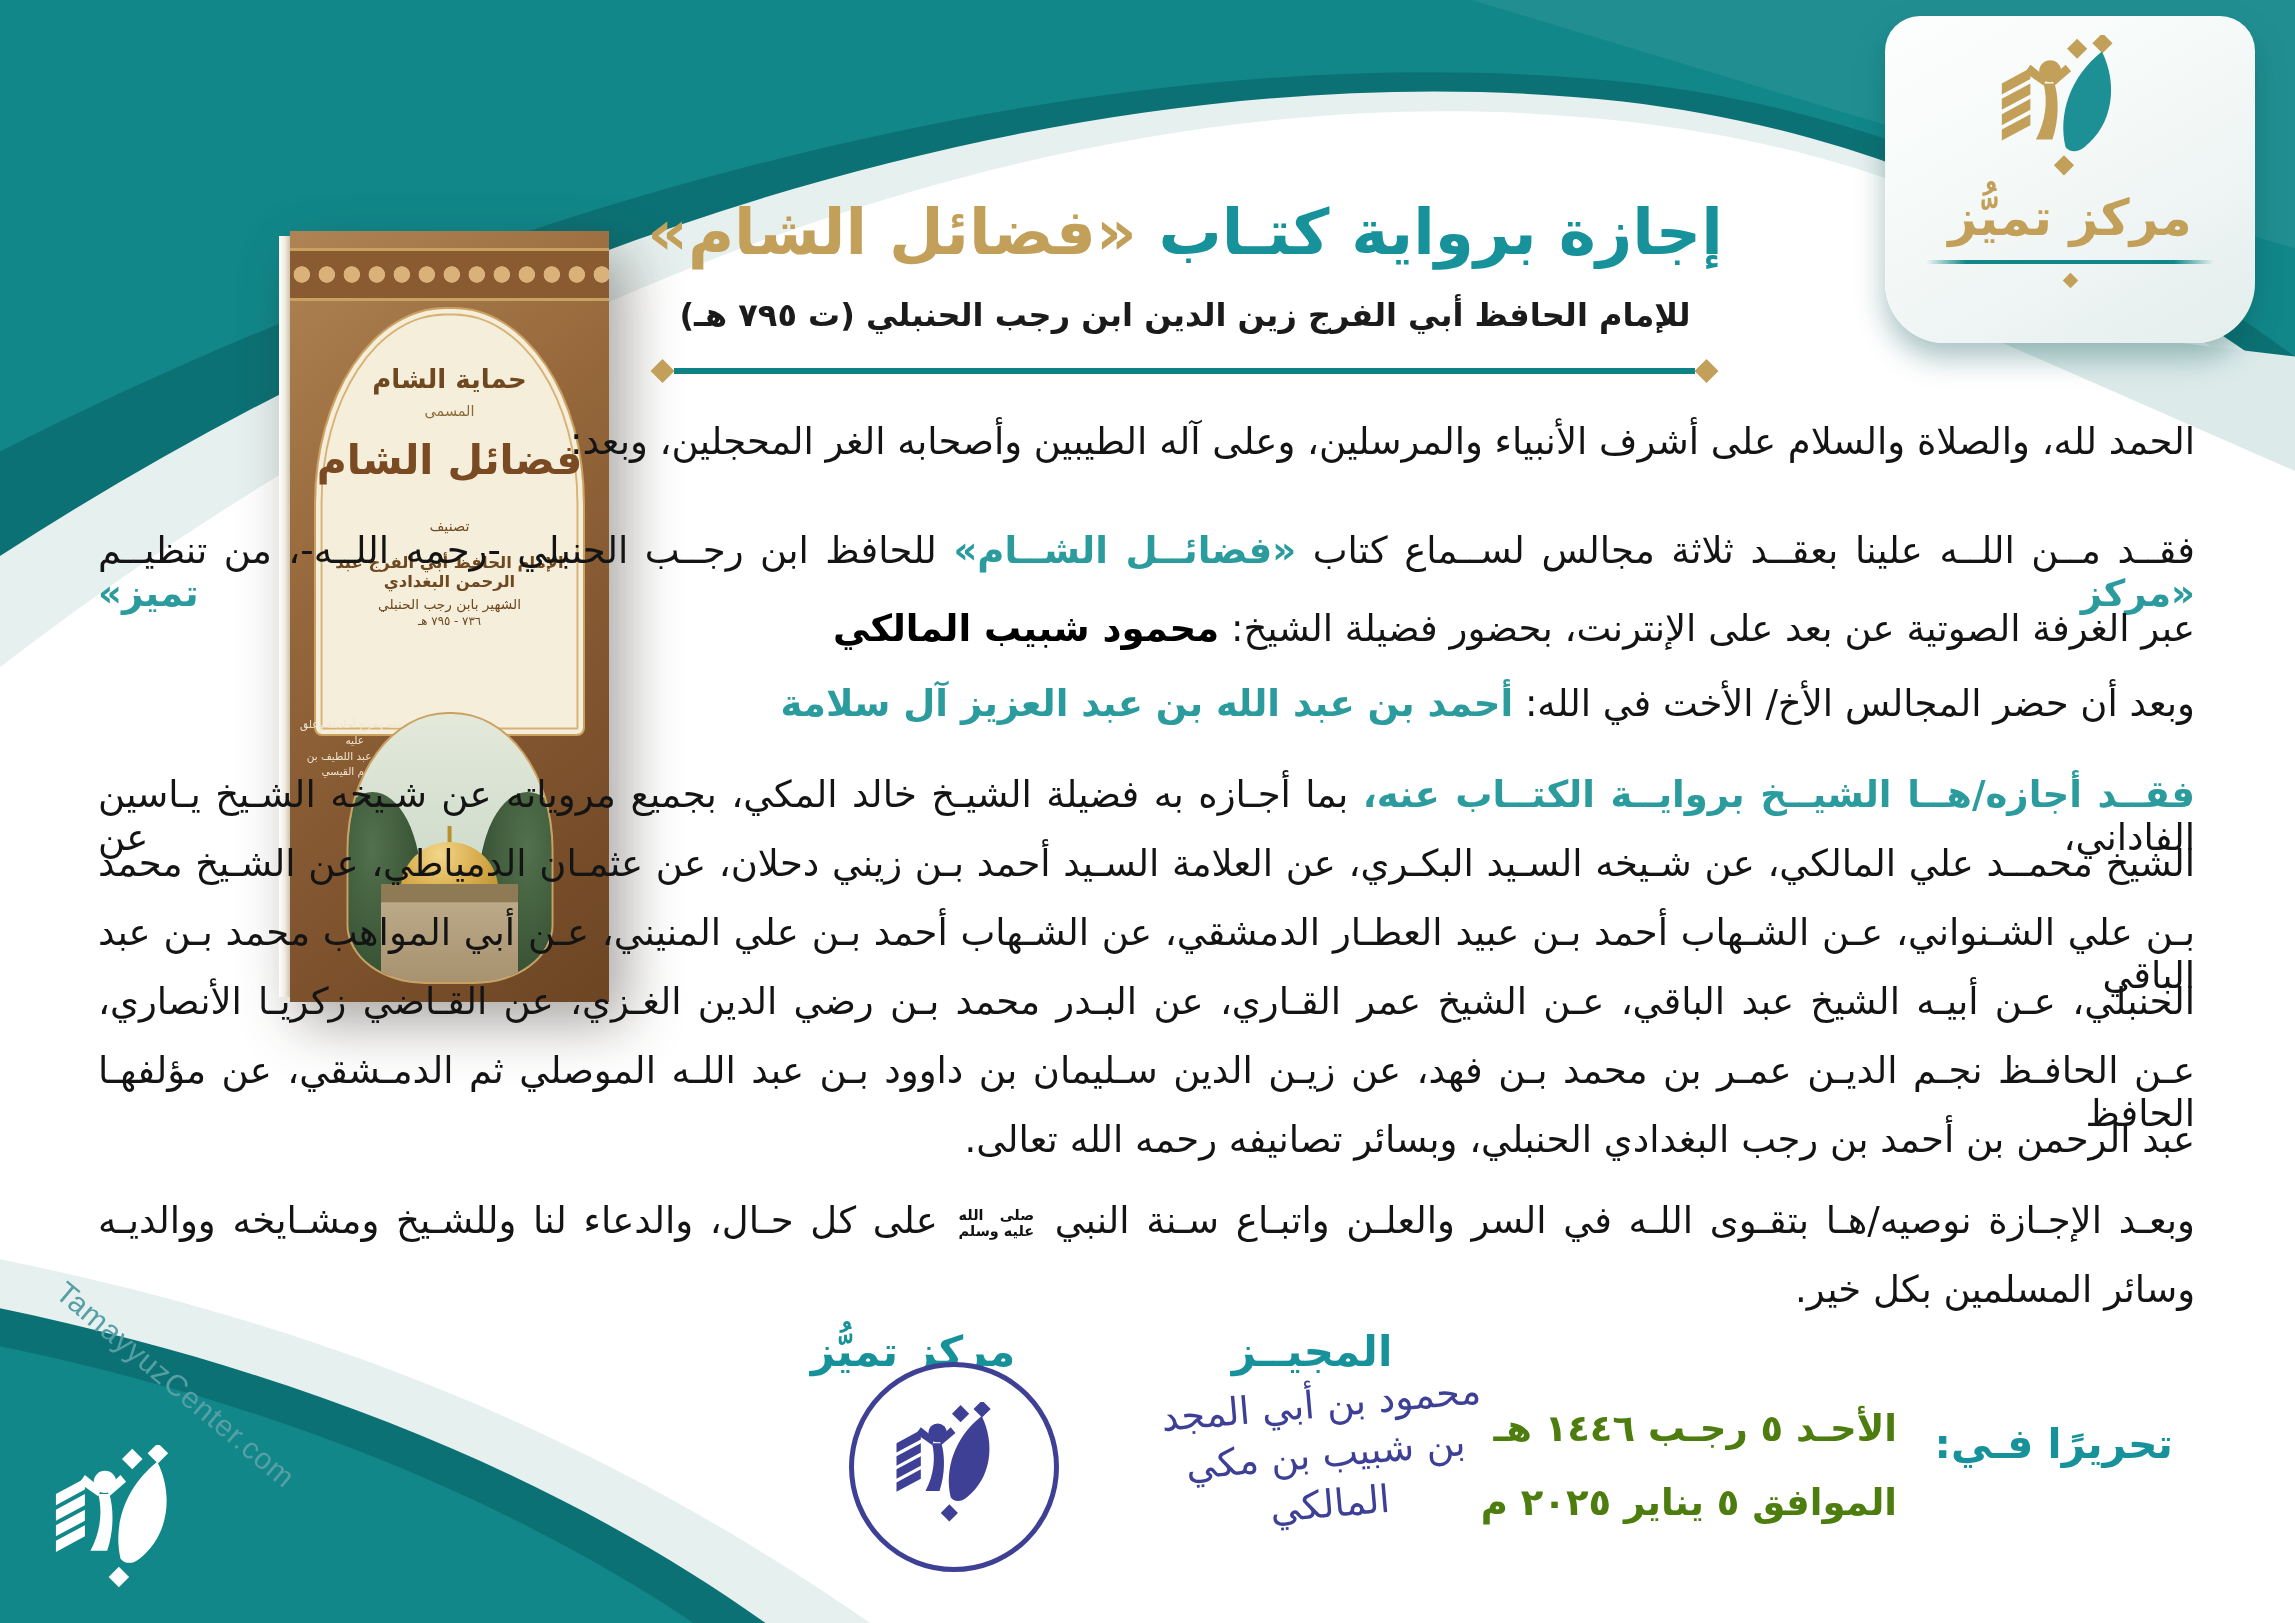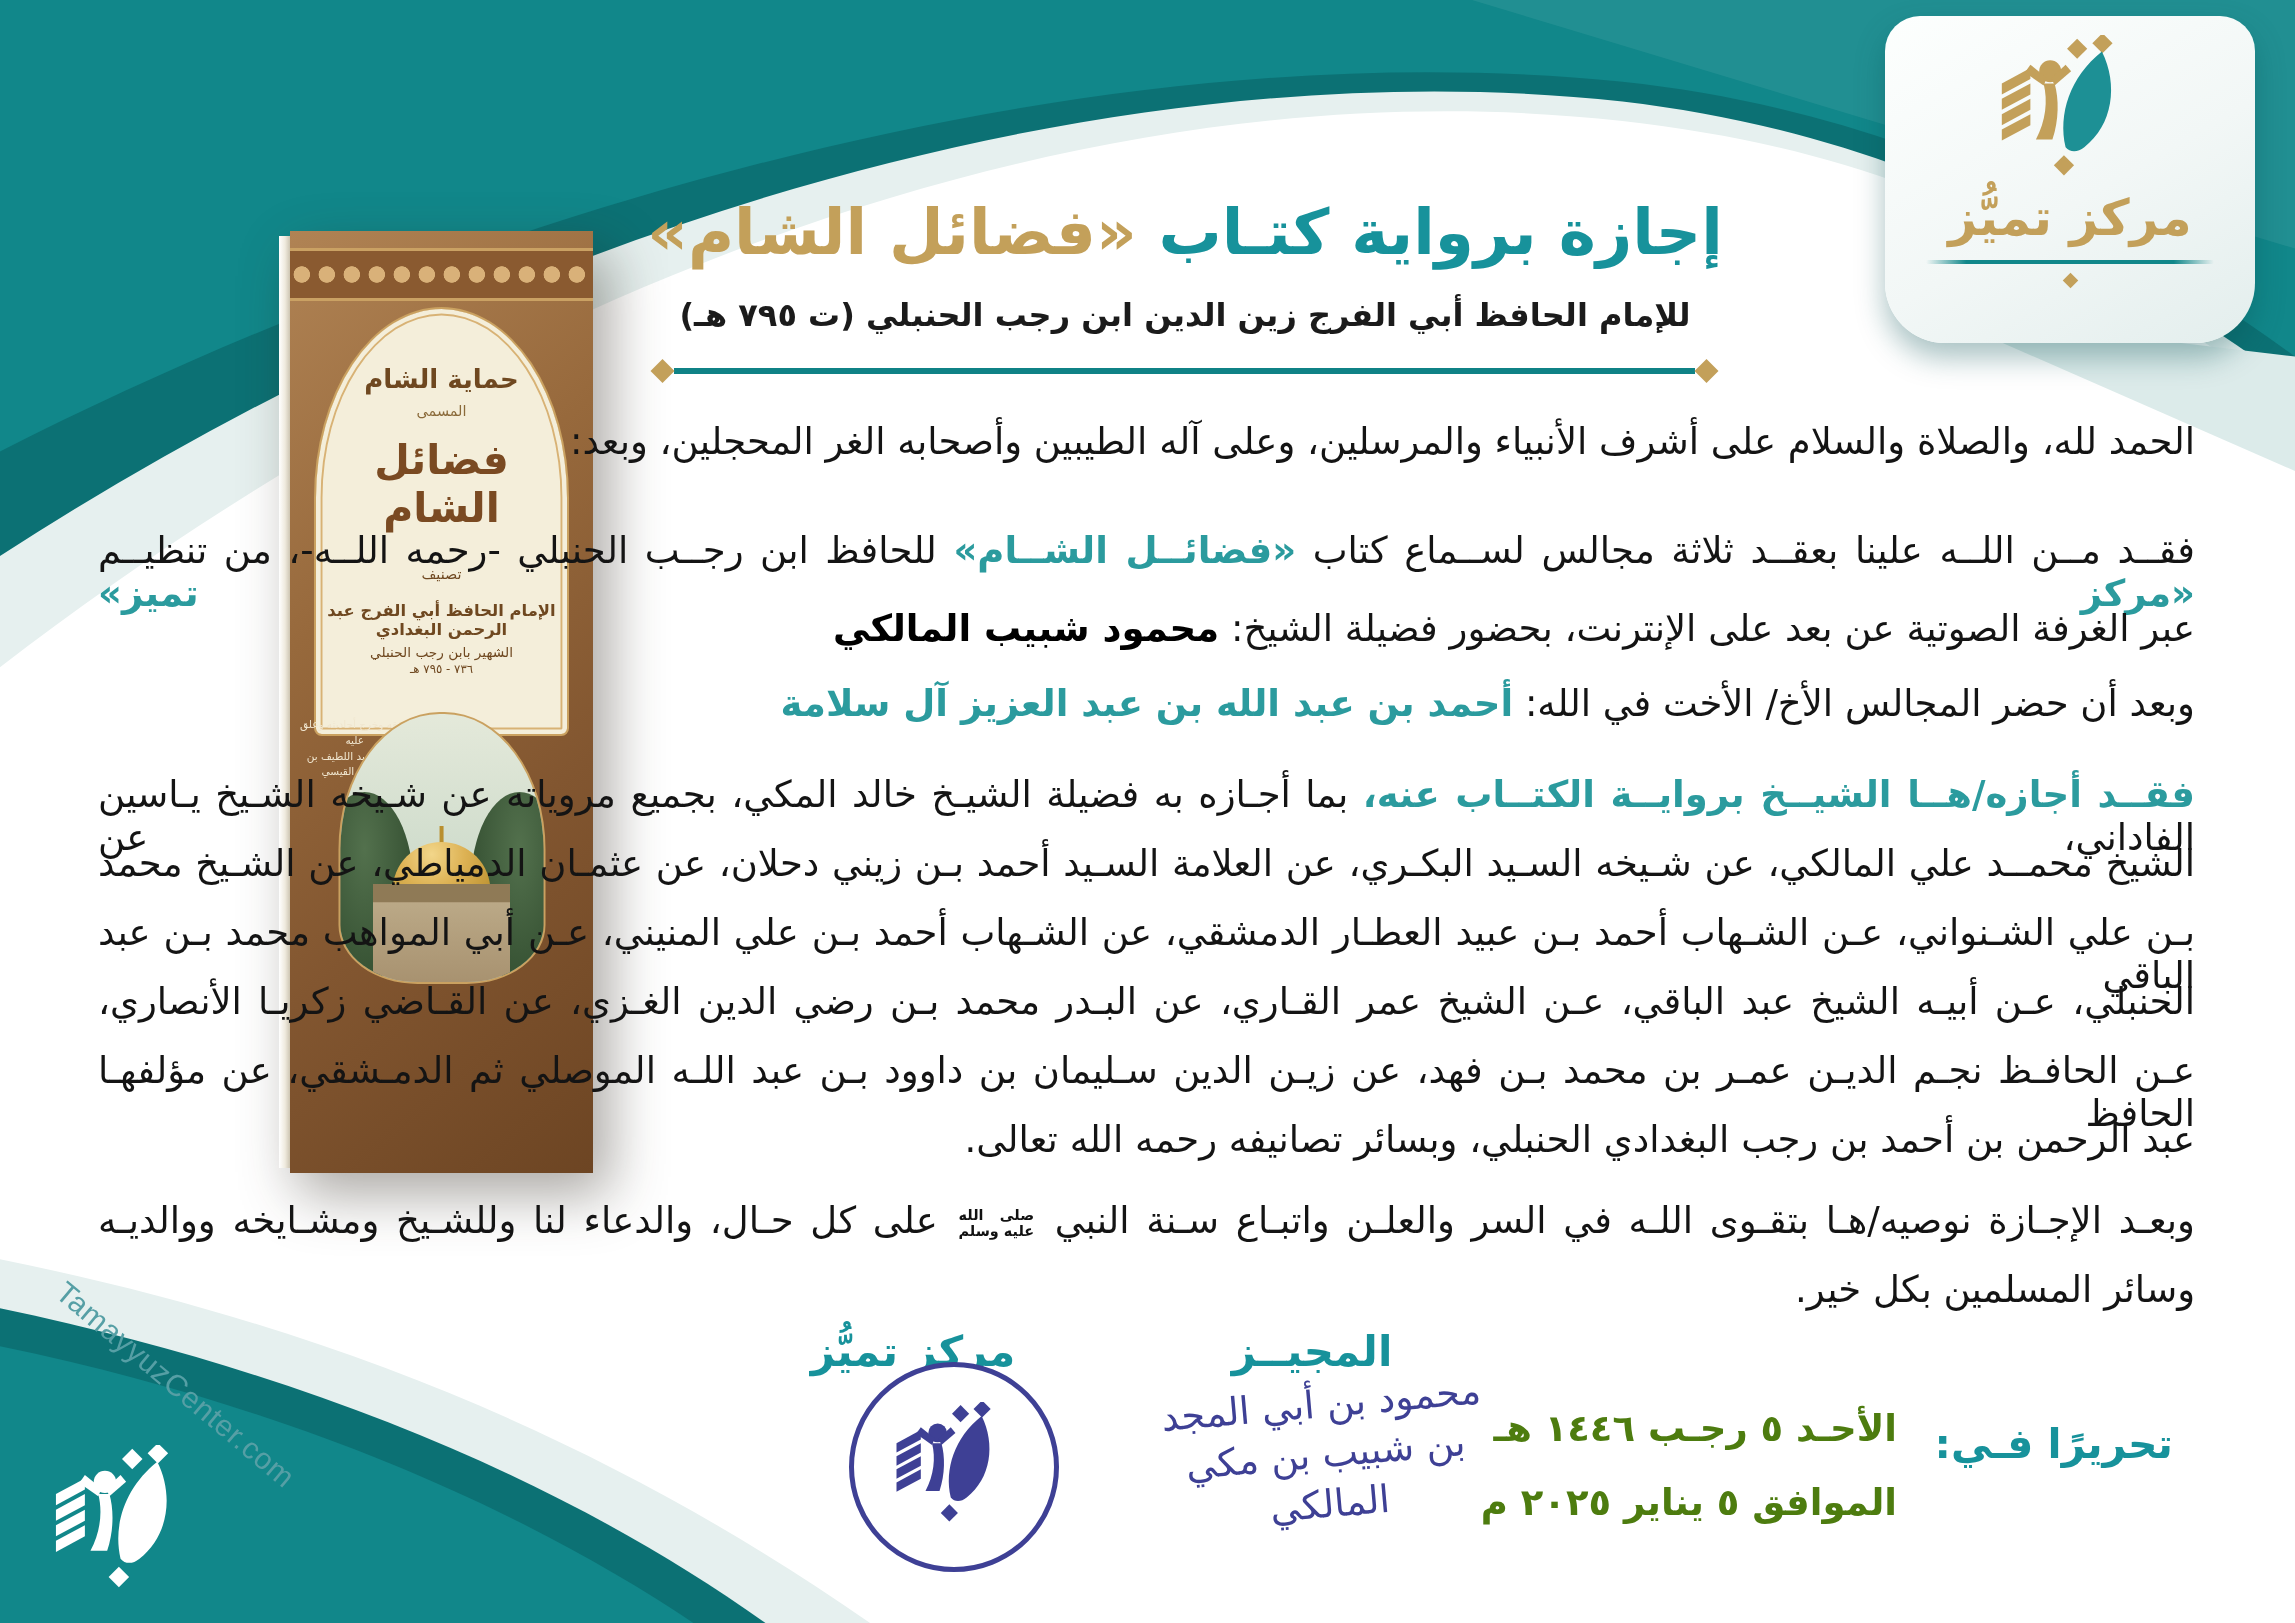--- a/index.html
+++ b/index.html
@@ -76,22 +76,22 @@
   .dates{position:absolute;right:398px;top:1392px;width:406px;text-align:right;direction:rtl;
     font-size:37px;font-weight:bold;color:#4d7c0f;line-height:2.0;white-space:nowrap;}
   .dates span{display:block;}
   .website{
     position:absolute;left:71px;top:1275px;transform:rotate(40deg);transform-origin:0 0;
     font-family:"Liberation Sans","DejaVu Sans",sans-serif;font-size:30px;color:#569FA5;letter-spacing:0.7px;direction:ltr;white-space:nowrap;
   }
   .corner-mark{position:absolute;left:47px;top:1445px;width:156px;height:156px;}
 
   
-  .book{position:absolute;left:279px;top:231px;width:314px;height:942px;
-    filter:drop-shadow(17px 22px 27.5px rgba(35,25,15,.38));}
+  .book{position:absolute;left:279px;top:231px;width:314px;height:771px;
+    filter:drop-shadow(17px 22px 27.5px rgba(35,25,15,.38));padding-left:16px;}
   .book-pages{position:absolute;left:0;top:5.2px;bottom:5.2px;width:11px;
     background:linear-gradient(to right,#ffffff 0%,#efeade 55%,#cdc5b2 100%);}
   .book-cover{position:absolute;left:11px;right:0;top:0;bottom:0;
     background:linear-gradient(140deg,#b08354 0%,#97693c 35%,#825630 65%,#6d4523 100%);}
   .book-band{position:absolute;top:17px;left:0;right:0;height:47px;
     border-top:3.3px solid #caa163;border-bottom:3.3px solid #caa163;
     background:
       radial-gradient(circle at 11.8px 50%,#d9b179 0 7.9px,rgba(0,0,0,0) 8.5px) 0 0/25px 100% repeat-x,
       #8a5a30;}
   .book-panel{position:absolute;left:23.6px;right:23.6px;top:76px;height:425px;

